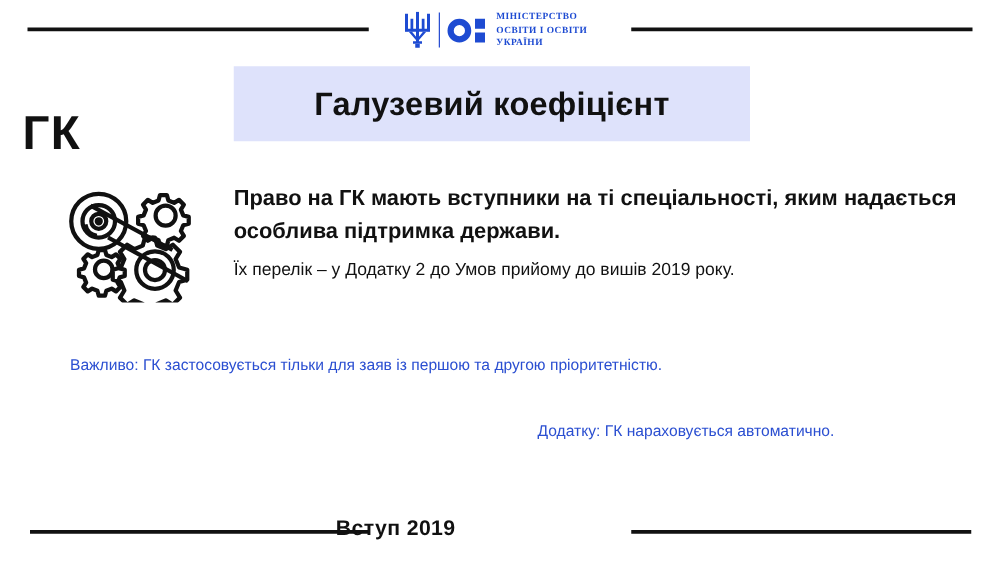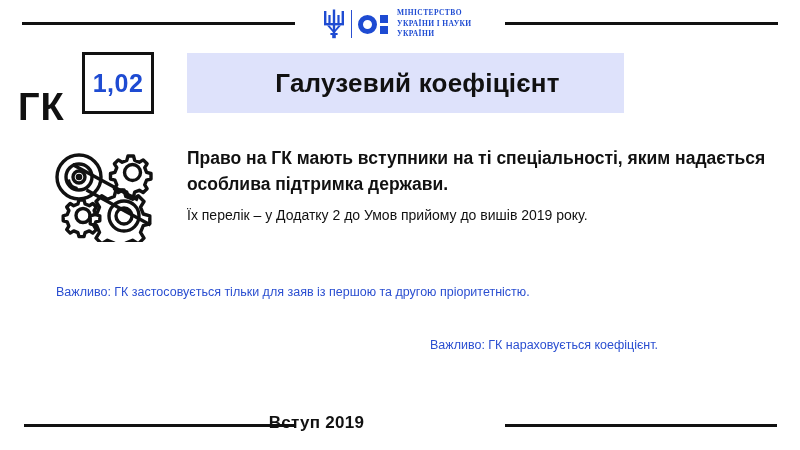--- a/index.html
+++ b/index.html
@@ -118,21 +118,20 @@
     letter-spacing: 0.5px;
   }
   .title-band {
     position: absolute;
     left: 187px; top: 1px;
     width: 413px; height: 60px;
     background: #dee2fb;
     display: flex;
     align-items: center;
     justify-content: center;
-    padding-left: 24px;
   }
   .title-band span {
     font-size: 26px;
     font-weight: bold;
     color: #111111;
     letter-spacing: 0.2px;
   }
 
   
   .gears-icon {
@@ -219,32 +218,29 @@
     <div class="logo-mark">
       <div class="logo-ring"></div>
       <div class="logo-squares">
         <div class="logo-sq"></div>
         <div class="logo-sq"></div>
       </div>
     </div>
 
     <div class="ministry-lines">
       <span>МІНІСТЕРСТВО</span>
-      <span>УКРАЇНИ І НАУКИ</span>
+      <span>ОСВІТИ І ОСВІТИ</span>
       <span>УКРАЇНИ</span>
     </div>
   </div>
 </div>
 
 <div class="title-row">
   <div class="gk-abbr">ГК</div>
 
-  <div class="gk-box">
-    <span>1,02</span>
-  </div>
 
   <div class="title-band">
     <span>Галузевий коефіцієнт</span>
   </div>
 </div>
 
 <svg class="gears-icon" viewBox="0 0 120 100">
   <g fill="none" stroke="#111111" stroke-width="3.4" stroke-linejoin="round">
 
     <path d="M26.5 22.5 L92 58 M40.5 48 L104.5 83" stroke-width="3.4"></path>
@@ -266,19 +262,19 @@
     <circle cx="78" cy="74" r="8"></circle>
   </g>
 </svg>
 
 <div class="body-text">
   <p class="lead">Право на ГК мають вступники на ті спеціальності, яким надається особлива підтримка держави.</p>
   <p class="sub">Їх перелік – у Додатку 2 до Умов прийому до вишів 2019 року.</p>
 </div>
 
 <div class="note note-1">Важливо: ГК застосовується тільки для заяв із першою та другою пріоритетністю.</div>
-<div class="note note-2">Важливо: ГК нараховується коефіцієнт.</div>
+<div class="note note-2">Додатку: ГК нараховується автоматично.</div>
 
 <div class="footer">
   <div class="rule f-rule-left"></div>
   <div class="rule f-rule-right"></div>
   <div class="footer-label">Вступ 2019</div>
 </div>
 
 </body></html>

